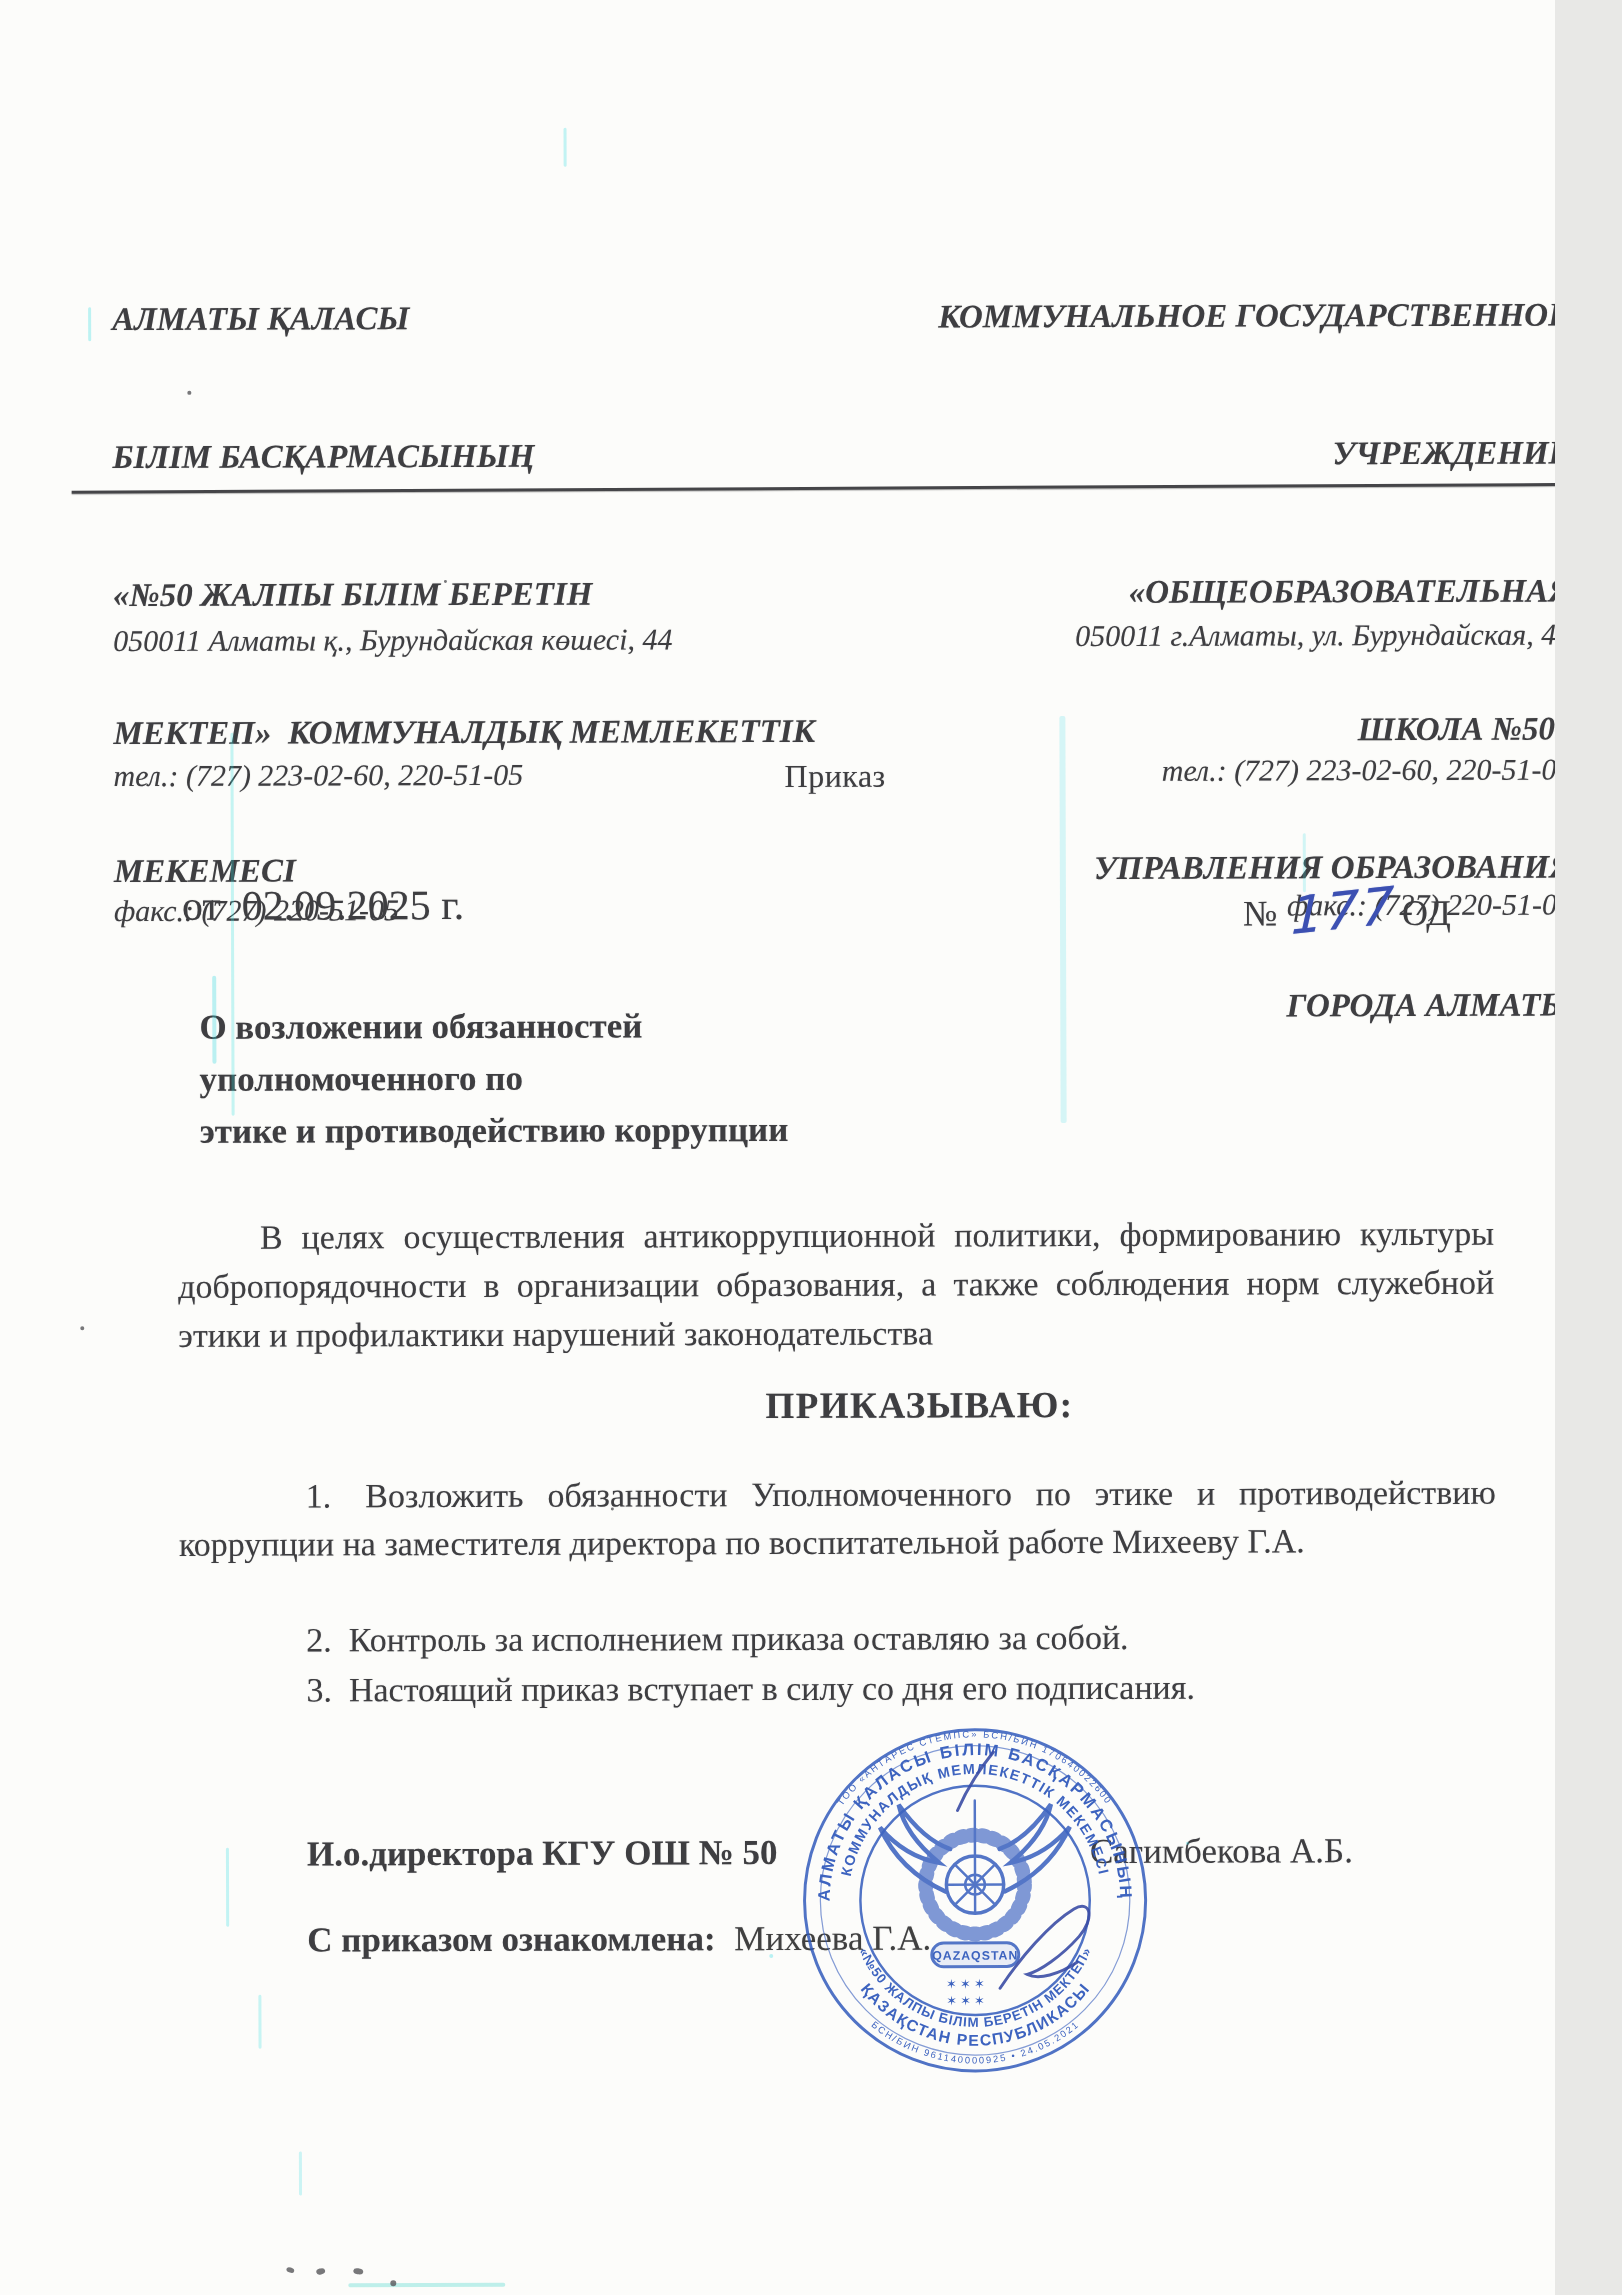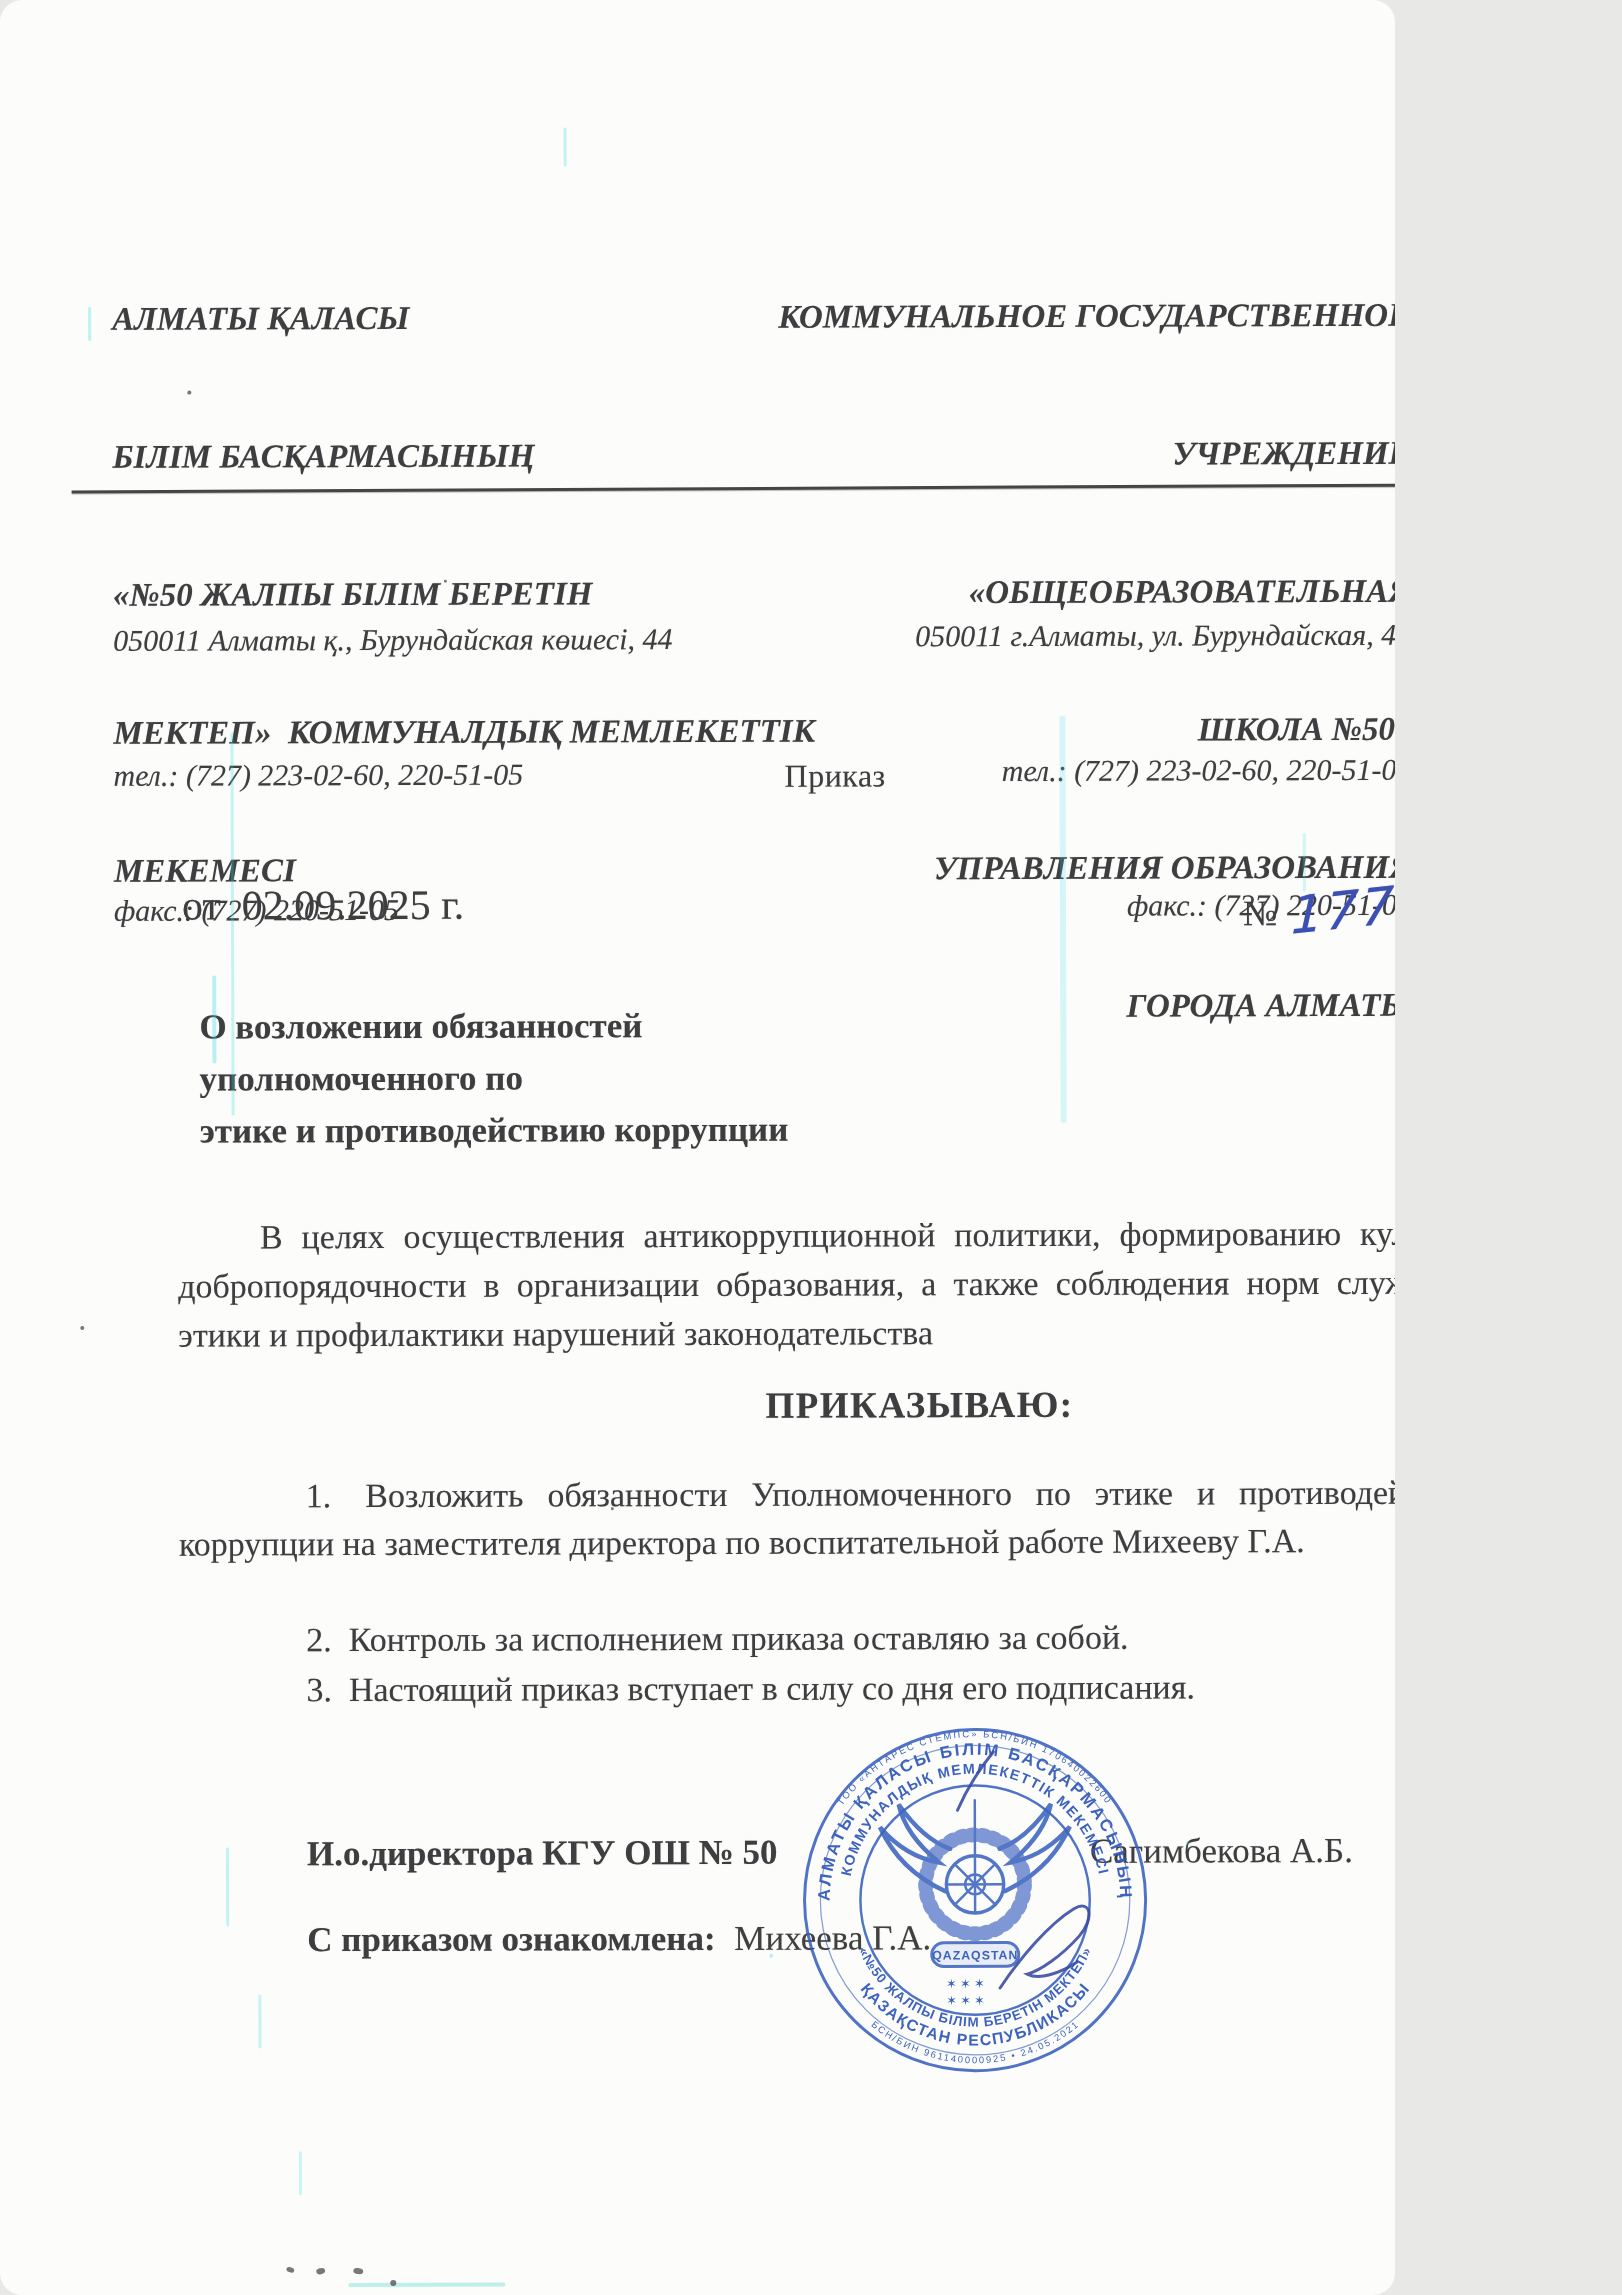--- a/index.html
+++ b/index.html
@@ -1,23 +1,22 @@
 <!DOCTYPE html>
 <html style="font-size:7.9px"><head>
 <meta charset="utf-8">
 <style>
   html,body{margin:0;padding:0;background:#e8e8e6;}
   .page{
     position:relative;
-    width:1395px;height:2295px;
+    width:1555px;height:2295px;
     background:#fcfcfa;
     overflow:hidden;
     font-family:"Liberation Serif","DejaVu Serif",serif;
     color:#3e3e41;
-    border-radius:22px;
   }
   .tilt{position:absolute;inset:0;transform:rotate(-0.18deg);transform-origin:50% 40%;}
   .txt{text-shadow:0 0 1px rgba(70,70,75,.38);}
   
   .lh-left{position:absolute;left:114px;top:202px;width:746px;
     font-style:italic;font-weight:bold;font-size:33px;line-height:46px;white-space:pre;}
   .lh-right{position:absolute;right:-17px;top:202px;width:835px;text-align:right;
     font-style:italic;font-weight:bold;font-size:33px;line-height:46px;white-space:pre;}
   .rule{position:absolute;left:73px;top:487px;width:1527px;height:3.4px;background:#454548;
     transform:rotate(-0.12deg);box-shadow:0 1px 1px rgba(60,60,60,.35);}

